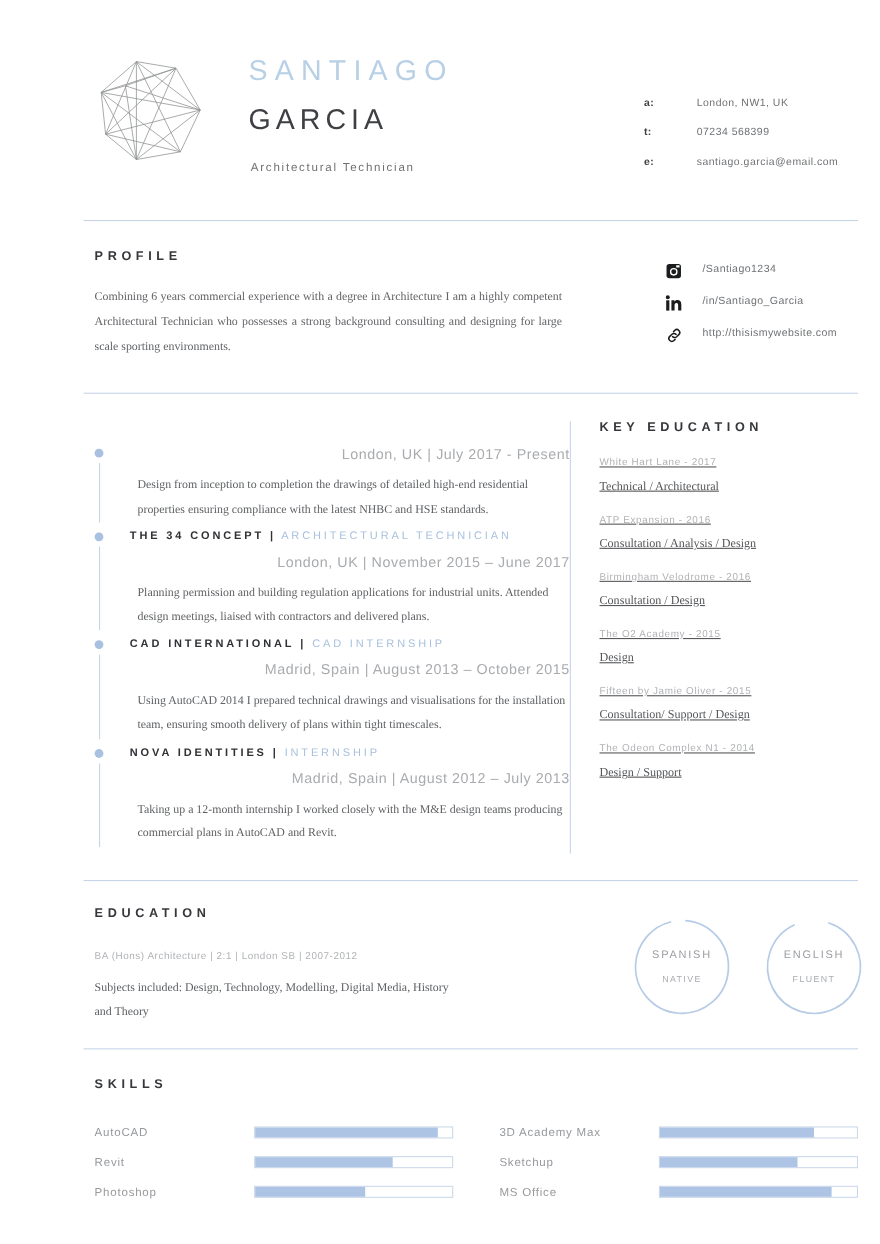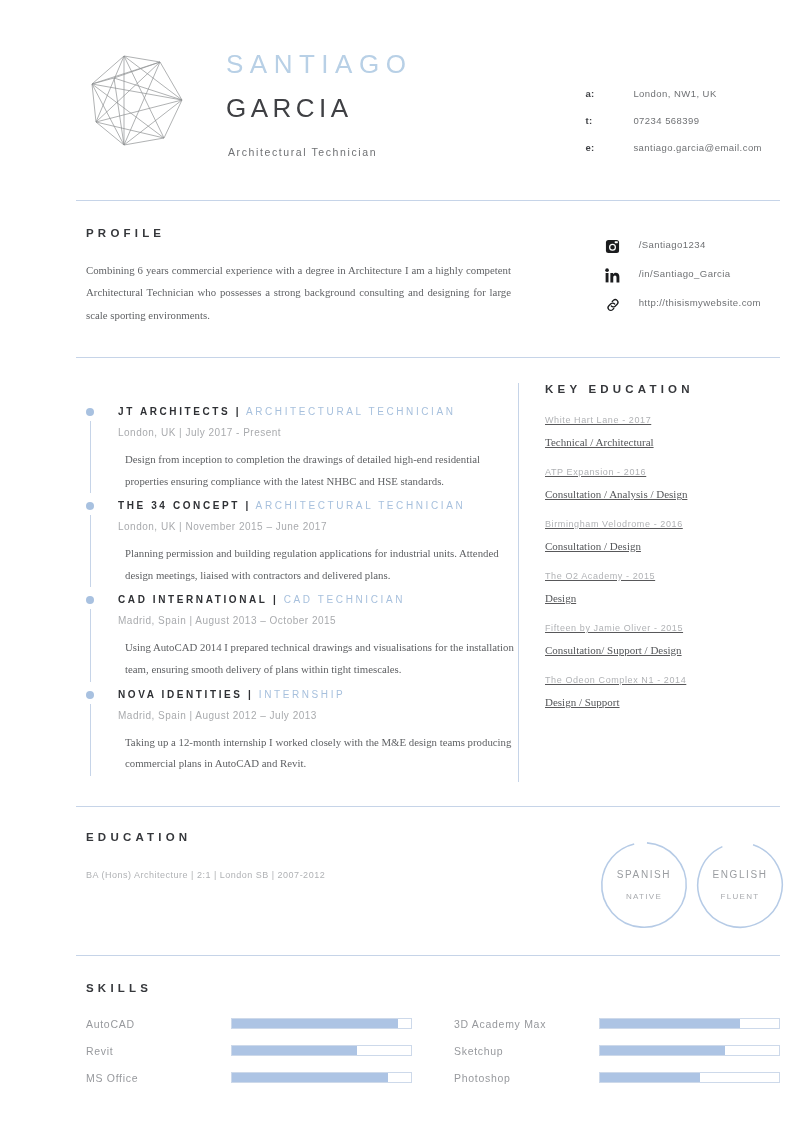--- a/index.html
+++ b/index.html
@@ -70,21 +70,21 @@
   }
   .exp-bar {
     position: absolute; left: 3.5px; top: 16px; bottom: 6px;
     width: 1px; background: #c6d4e8;
   }
   .exp-head { font-size: 10px; letter-spacing: 2.6px; line-height: 1.3; }
   .exp-company { font-weight: bold; color: #2f3135; }
   .exp-sep { color: #2f3135; font-weight: bold; }
   .exp-role { color: #a7c0dd; }
   .exp-meta {
-    font-size: 10px; color: #a9abae; letter-spacing: .5px; margin-top: 9px;
+    font-size: 13px; color: #a9abae; letter-spacing: .5px; margin-top: 9px; text-align: right;
   }
   .exp-desc {
     font-family: "Liberation Serif", serif;
     font-size: 10.8px; color: #5f6164; line-height: 2.0;
     margin-top: 11px; padding-left: 7px;
   }
 
   .proj-list { margin-top: 20px; }
   .proj-item { margin-bottom: 19px; text-decoration: underline; }
   .proj-name { font-size: 9px; color: #b0b2b5; letter-spacing: .6px; }
@@ -96,39 +96,39 @@
   .divider-edu { margin: 24px 48px 0 48px; }
 
   
   .edu-wrap { display: flex; align-items: flex-start; padding: 24px 40px 0 58px; }
   .edu-left { width: 330px; }
   .edu-meta { font-size: 9px; color: #b0b2b5; letter-spacing: .5px; margin-top: 27px; }
   .edu-desc {
     font-family: "Liberation Serif", serif;
     font-size: 10.8px; color: #5d5f62; line-height: 2.05; margin-top: 13px;
   }
-  .lang-wrap { display: flex; margin-left: auto; padding-top: 6px; }
+  .lang-wrap { display: flex; margin-left: auto; gap: 24px; padding-top: 6px; }
   .lang-ring { position: relative; width: 96px; height: 96px; }
   .lang-ring svg { position: absolute; inset: 0; }
   .lang-txt {
     position: absolute; inset: 0; display: flex; flex-direction: column;
     align-items: center; justify-content: center;
   }
   .lang-name { font-size: 10px; color: #9a9da1; letter-spacing: 1.6px; }
   .lang-level { font-size: 8px; color: #a9abaf; letter-spacing: 1.3px; margin-top: 12px; }
 
   .divider-skills { margin: 22px 48px 0 48px; }
 
   
   .skills-wrap { padding: 26px 48px 0 58px; }
   .skills-grid {
     display: grid; grid-template-columns: 1fr 1fr; column-gap: 42px; row-gap: 0;
     margin-top: 24px;
   }
-  .skill-row { display: flex; align-items: flex-start; height: 27px; }
+  .skill-row { display: flex; align-items: center; height: 27px; }
   .skill-name { width: 145px; font-size: 10.5px; color: #97999d; letter-spacing: .7px; }
   .skill-track {
     position: relative; flex: 1; height: 11px;
     border: 1px solid #cdd9ea; background: #fff;
   }
   .skill-fill { position: absolute; left: 0; top: 0; bottom: 0; background: #adc4e4; }
 </style>
 </head>
 <body>
 
@@ -226,25 +226,20 @@
 
   <div class="rule divider-mid"></div>
 
   <div class="cols">
     <div class="col-left">
       <div class="exp-list">
 
         <div class="exp-item">
           <span class="exp-dot"></span>
           <span class="exp-bar"></span>
-          <div class="exp-head">
-            <span class="exp-company">JT ARCHITECTS</span>
-            <span class="exp-sep">|</span>
-            <span class="exp-role">ARCHITECTURAL TECHNICIAN</span>
-          </div>
           <div class="exp-meta">London, UK | July 2017 - Present</div>
           <div class="exp-desc">Design from inception to completion the drawings of detailed high-end residential properties ensuring compliance with the latest NHBC and HSE standards.</div>
         </div>
 
         <div class="exp-item">
           <span class="exp-dot"></span>
           <span class="exp-bar"></span>
           <div class="exp-head">
             <span class="exp-company">THE 34 CONCEPT</span>
             <span class="exp-sep">|</span>
@@ -253,21 +248,21 @@
           <div class="exp-meta">London, UK | November 2015 – June 2017</div>
           <div class="exp-desc">Planning permission and building regulation applications for industrial units. Attended design meetings, liaised with contractors and delivered plans.</div>
         </div>
 
         <div class="exp-item">
           <span class="exp-dot"></span>
           <span class="exp-bar"></span>
           <div class="exp-head">
             <span class="exp-company">CAD INTERNATIONAL</span>
             <span class="exp-sep">|</span>
-            <span class="exp-role">CAD TECHNICIAN</span>
+            <span class="exp-role">CAD INTERNSHIP</span>
           </div>
           <div class="exp-meta">Madrid, Spain | August 2013 – October 2015</div>
           <div class="exp-desc">Using AutoCAD 2014 I prepared technical drawings and visualisations for the installation team, ensuring smooth delivery of plans within tight timescales.</div>
         </div>
 
         <div class="exp-item">
           <span class="exp-dot"></span>
           <span class="exp-bar"></span>
           <div class="exp-head">
             <span class="exp-company">NOVA IDENTITIES</span>
@@ -313,20 +308,21 @@
       </div>
     </div>
   </div>
 
   <div class="rule divider-edu"></div>
 
   <div class="edu-wrap">
     <div class="edu-left">
       <div class="section-title">EDUCATION</div>
       <div class="edu-meta">BA (Hons) Architecture | 2:1 | London SB | 2007-2012</div>
+      <div class="edu-desc">Subjects included: Design, Technology, Modelling, Digital Media, History and Theory</div>
     </div>
     <div class="lang-wrap">
 
       <div class="lang-ring">
         <svg viewBox="0 0 100 100">
           <circle cx="50" cy="50" r="44" fill="none" stroke="#b6cbe6" stroke-width="1.6" stroke-dasharray="262.6 276.5" transform="rotate(-86 50 50)" stroke-linecap="butt"></circle>
         </svg>
         <div class="lang-txt">
           <span class="lang-name">SPANISH</span>
           <span class="lang-level">NATIVE</span>
@@ -375,29 +371,29 @@
       </div>
 
       <div class="skill-row">
         <span class="skill-name">Sketchup</span>
         <span class="skill-track">
           <span class="skill-fill" style="width: 70%;"></span>
         </span>
       </div>
 
       <div class="skill-row">
+        <span class="skill-name">Photoshop</span>
+        <span class="skill-track">
+          <span class="skill-fill" style="width: 56%;"></span>
+        </span>
+      </div>
+
+      <div class="skill-row">
         <span class="skill-name">MS Office</span>
         <span class="skill-track">
           <span class="skill-fill" style="width: 87%;"></span>
         </span>
       </div>
 
-      <div class="skill-row">
-        <span class="skill-name">Photoshop</span>
-        <span class="skill-track">
-          <span class="skill-fill" style="width: 56%;"></span>
-        </span>
-      </div>
-
     </div>
   </div>
 
 </div>
 
 </body></html>

